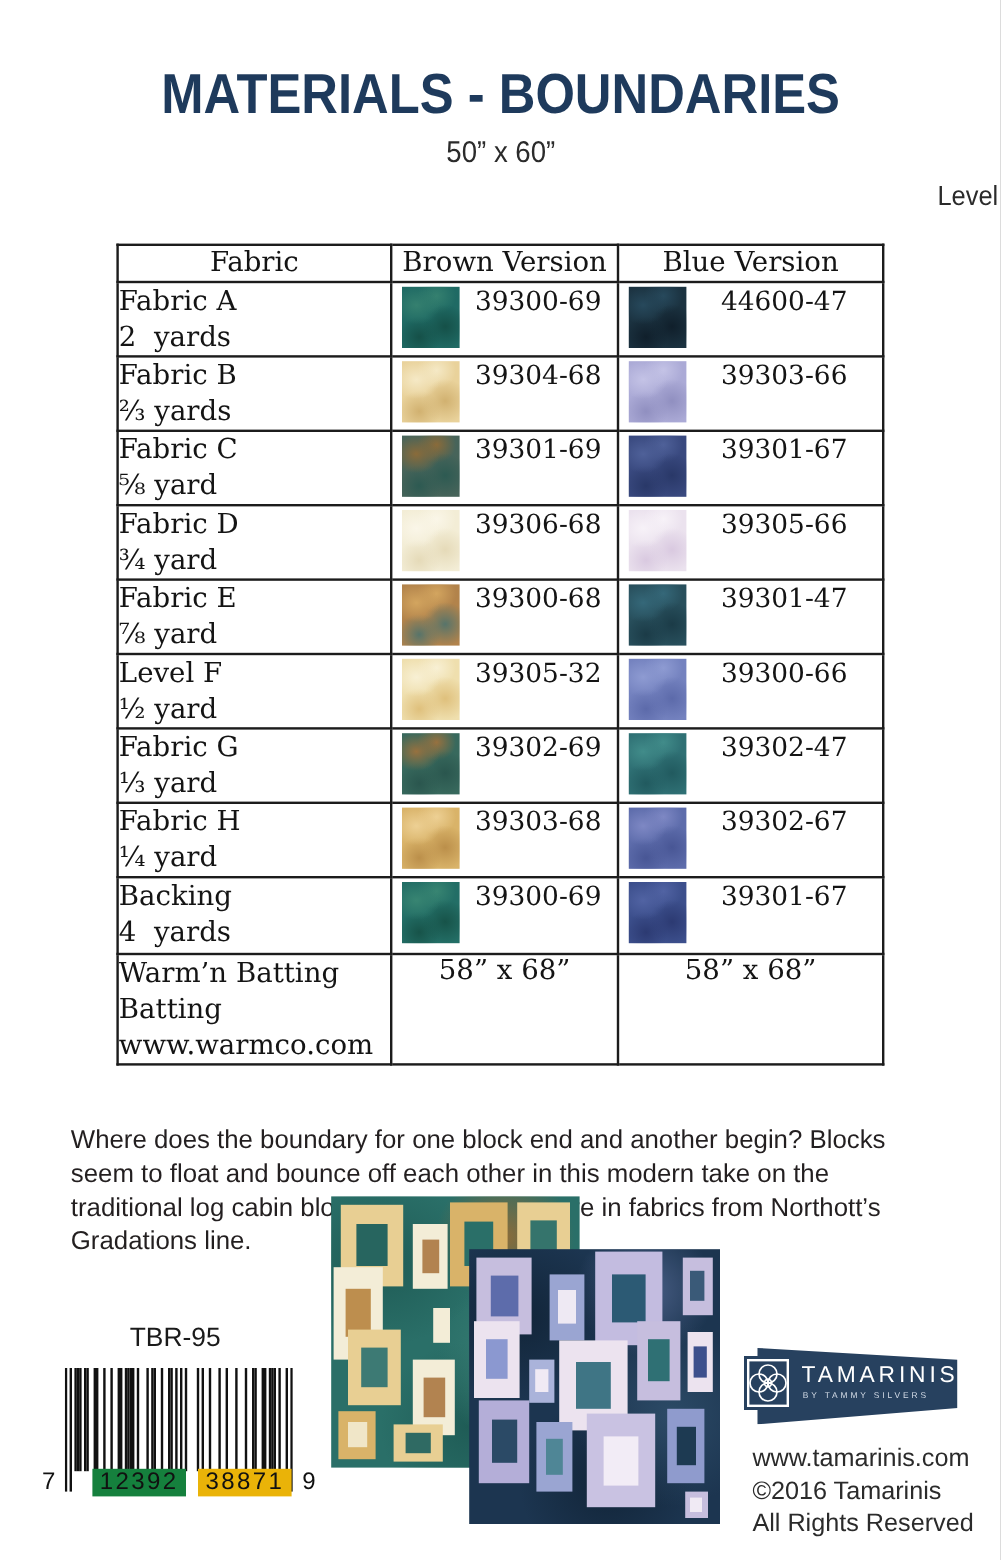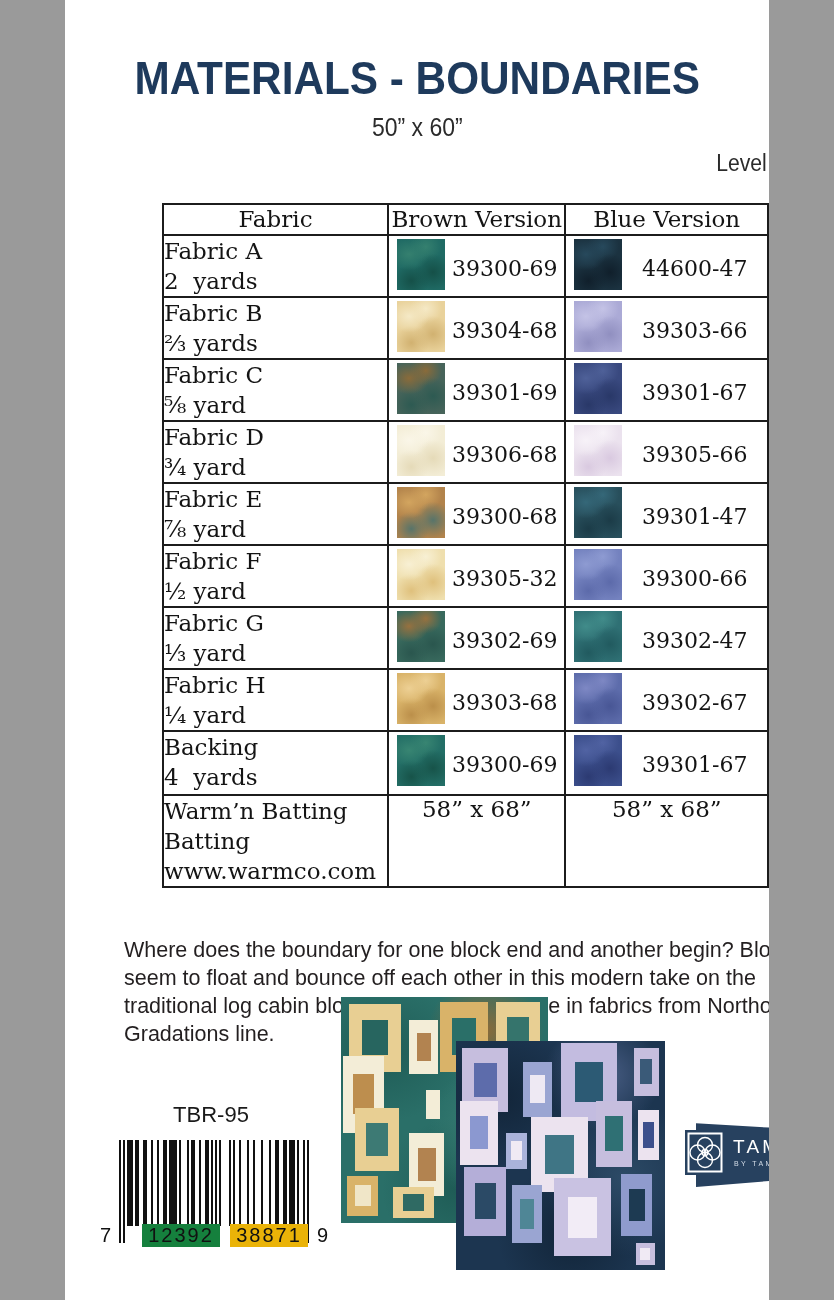--- a/index.html
+++ b/index.html
@@ -1,16 +1,16 @@
 <!DOCTYPE html>
 <html><head>
 <meta charset="utf-8">
 <style>
   html,body{margin:0;padding:0;background:#9a9a9a;}
-  .page{position:relative;width:704px;height:1300px;margin:0 auto;background:#ffffff;
+  .page{position:relative;width:834px;height:1300px;margin:0 auto;background:#ffffff;
         font-family:"Liberation Sans",sans-serif;color:#231f20;overflow:hidden;}
 
   
   .title{position:absolute;top:50px;left:0;width:100%;text-align:center;
          font-weight:700;font-size:47px;color:#1e3a5c;letter-spacing:0;}
   .title-inner{display:inline-block;transform:scaleX(0.90);transform-origin:center;white-space:nowrap;}
   .size-line{position:absolute;top:113px;left:0;width:100%;text-align:center;font-size:25px;color:#2b2b2b;}
   .size-inner{display:inline-block;transform:scaleX(0.92);}
   .level-line{position:absolute;top:150px;left:0;width:100%;text-align:right;font-size:23px;color:#2b2b2b;}
   .level-inner{display:inline-block;transform:scaleX(0.92);}
@@ -26,21 +26,21 @@
   .name-cell{padding:1px 0 0 12px;font-size:23px;line-height:30px;}
   .fyard{white-space:pre;}
   .cellflex{display:flex;align-items:flex-start;}
   .swatch{width:48px;height:51px;margin:3px 0 0 8px;flex:none;
           background:
             radial-gradient(60% 45% at 25% 30%, var(--c2) 0%, transparent 70%),
             radial-gradient(55% 50% at 75% 65%, var(--c3) 0%, transparent 72%),
             radial-gradient(45% 40% at 60% 15%, var(--c2) 0%, transparent 75%),
             radial-gradient(50% 45% at 30% 82%, var(--c3) 0%, transparent 75%),
             var(--c1);}
-  .code{flex:1;text-align:center;font-size:22px;padding-top:20px;}
+  .code{flex:1;text-align:center;font-size:22px;padding-top:3px;}
   .size-val{text-align:center;font-size:23px;padding-top:4px;}
 
   
   .descr{position:absolute;left:59px;top:898px;width:724px;font-size:21.5px;line-height:28px;color:#231f20;margin-top:38px;}
 
   
   .quilt{position:absolute;}
   .quilt-bg{position:absolute;inset:0;
             background:
               radial-gradient(55% 40% at 20% 25%, var(--q2) 0%, transparent 75%),
@@ -187,21 +187,21 @@
           </td>
           <td>
             <div class="cellflex">
               <div class="swatch" style="--c1: #284f5c; --c2: #356879; --c3: #1b3b47;"></div>
               <div class="code">39301-47</div>
             </div>
           </td>
         </tr>
         <tr class="fabric-row">
           <td class="name-cell">
-            <div class="fname">Fabric F</div>
+            <div class="fname">Level F</div>
             <div class="fyard">½ yard</div>
           </td>
           <td>
             <div class="cellflex">
               <div class="swatch" style="--c1: #efdfae; --c2: #f8f0d4; --c3: #dfc07c;"></div>
               <div class="code">39305-32</div>
             </div>
           </td>
           <td>
             <div class="cellflex">
@@ -429,14 +429,19 @@
         <circle cx="20" cy="30" r="7.5"></circle>
         <circle cx="12.5" cy="22.5" r="7.5"></circle>
         <circle cx="27.5" cy="22.5" r="7.5"></circle>
         <circle cx="20" cy="22.5" r="3"></circle>
       </g>
     </svg>
   </div>
   <div class="brand">TAMARINIS</div>
   <div class="byline">BY TAMMY SILVERS</div>
 
+  <div class="footer-block">
+    <div>www.tamarinis.com</div>
+    <div>©2016 Tamarinis</div>
+    <div>All Rights Reserved</div>
+  </div>
 
 </div>
 
 </body></html>

